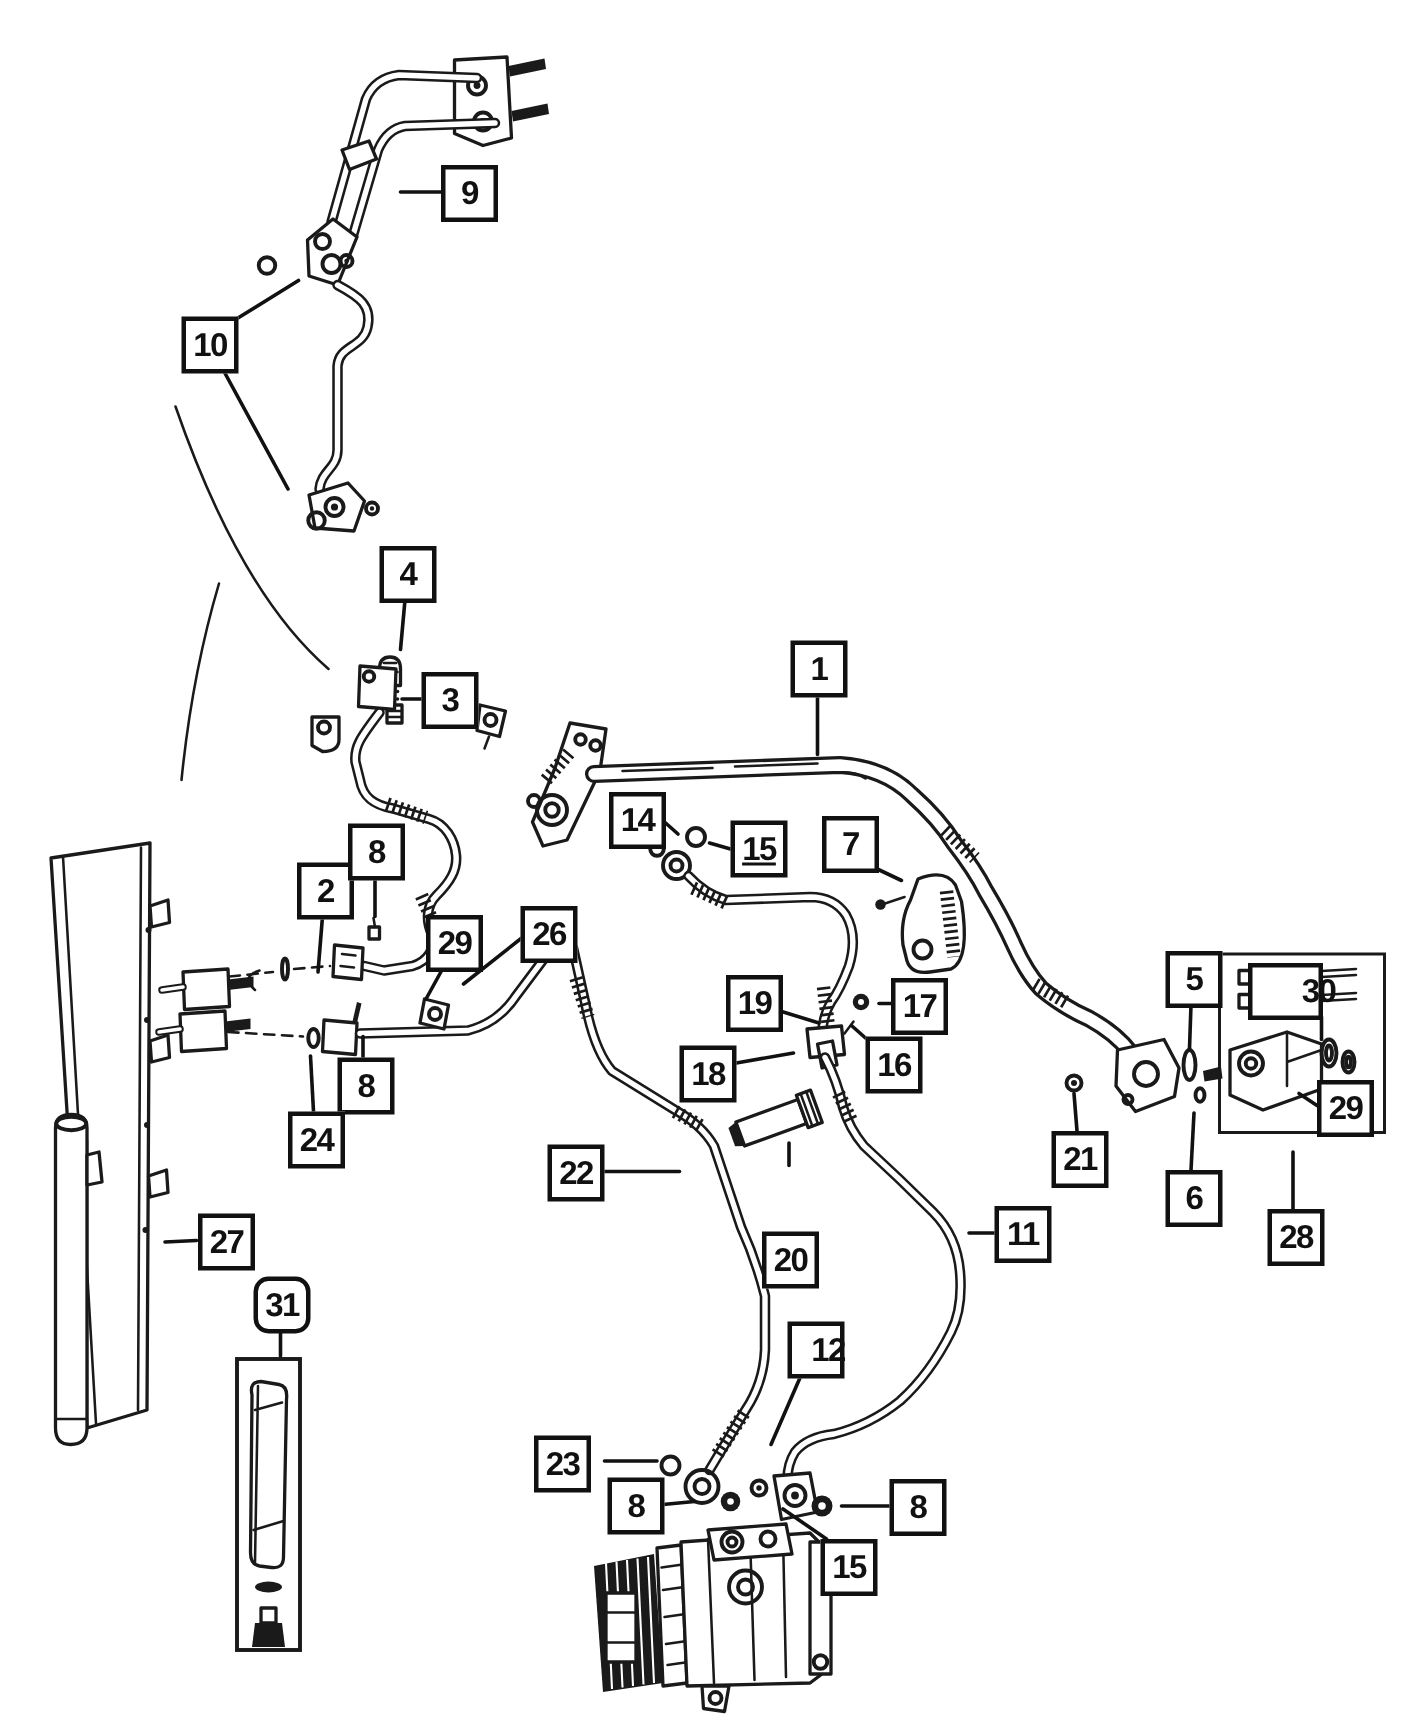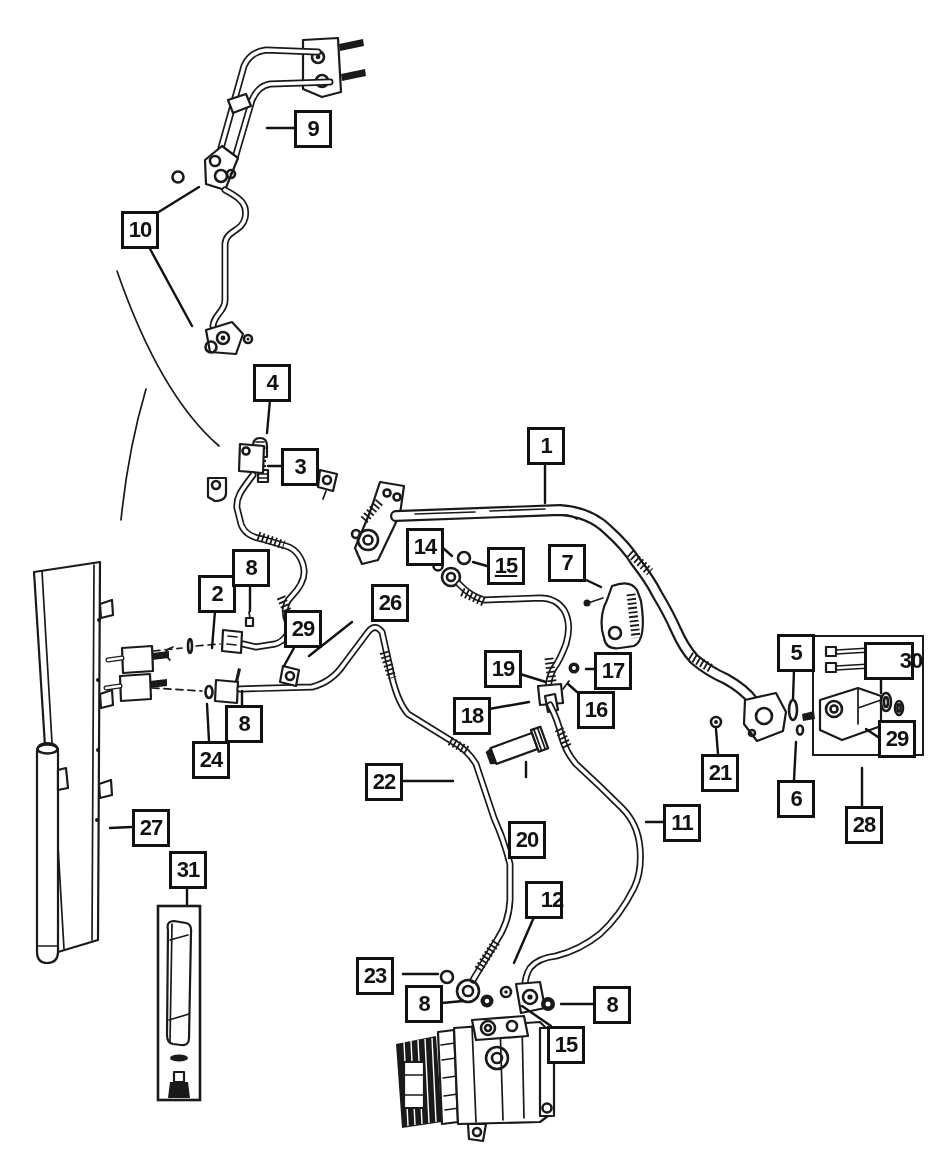--- a/index.html
+++ b/index.html
@@ -318,19 +318,19 @@
   <div class="callout" style="left:577px;top:691px;">16</div>
   <div class="callout" style="left:594px;top:652px;">17</div>
   <div class="callout" style="left:453px;top:697px;">18</div>
   <div class="callout" style="left:484px;top:650px;">19</div>
   <div class="callout" style="left:508px;top:777px;margin-top:44px;">20</div>
   <div class="callout" style="left:701px;top:754px;">21</div>
   <div class="callout" style="left:365px;top:763px;">22</div>
   <div class="callout" style="left:356px;top:957px;">23</div>
   <div class="callout" style="left:192px;top:741px;text-align:center;">24</div>
   <div class="callout" style="left:284px;top:610px;">29</div>
-  <div class="callout" style="left:347px;top:584px;margin-left:24px;">26</div>
+  <div class="callout" style="left:347px;top:604px;">26</div>
   <div class="callout" style="left:132px;top:809px;">27</div>
   <div class="callout" style="left:845px;top:806px;">28</div>
   <div class="callout" style="left:878px;top:720px;">29</div>
-  <div class="callout" style="left:864px;top:642px;padding-left:44px;">30</div>
-  <div class="callout" style="left:169px;top:851px;">31</div>
+  <div class="callout" style="left:832px;top:642px;padding-left:44px;">30</div>
+  <div class="callout" style="left:169px;top:851px;border-radius:10px;">31</div>
 </div>
 
 </body></html>

